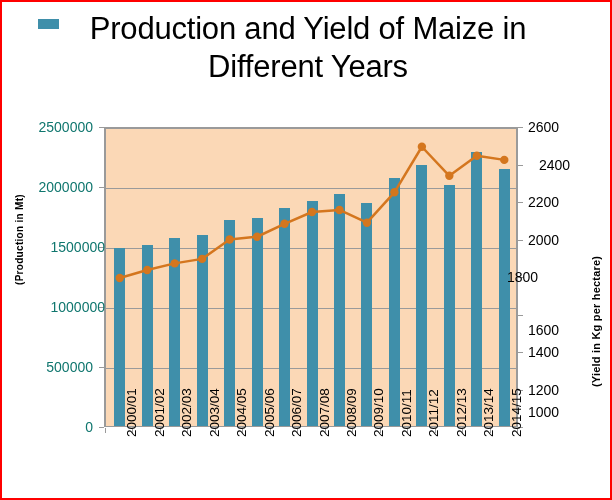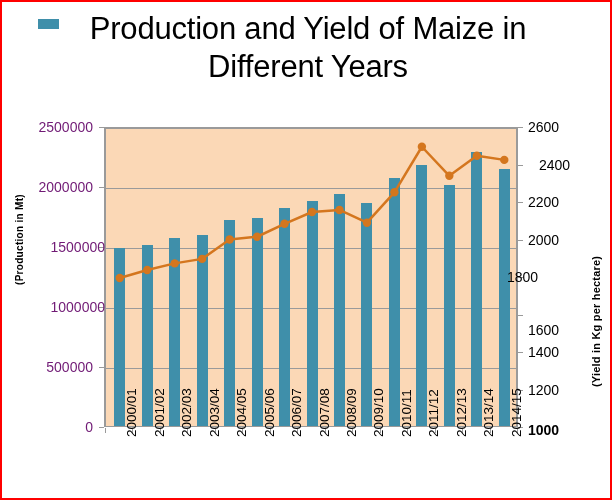--- a/index.html
+++ b/index.html
@@ -82,21 +82,21 @@
     position: absolute;
     width: 1px;
     height: 5px;
     background: #9a9a9a;
   }
   .ytick-label-left {
     position: absolute;
     right: 0;
     text-align: right;
     font-size: 14px;
-    color: #701a75;
+    color: #0f766e;
     white-space: nowrap;
     transform: translateY(-50%);
   }
   .ytick-label-right {
     position: absolute;
     left: 0;
     text-align: left;
     font-size: 14px;
     color: #000000;
     white-space: nowrap;
@@ -251,21 +251,21 @@
       <div class="tick-h" style="left: 97px; top: 245px;"></div>
       <div class="ytick-label-left" style="width: 91px; left: 12px; top: 245px;">1500000</div>
       <div class="tick-h" style="left: 97px; top: 185px;"></div>
       <div class="ytick-label-left" style="width: 91px; left: 0px; top: 185px;">2000000</div>
       <div class="tick-h" style="left: 97px; top: 125px;"></div>
       <div class="ytick-label-left" style="width: 91px; left: 0px; top: 125px;">2500000</div>
     </div>
   <div id="y-axis-right">
       <div class="axis-line-v" style="left: 515px; top: 125px; height: 300px;"></div>
       <div class="tick-h" style="left: 516px; top: 425px;"></div>
-      <div class="ytick-label-right" style="left: 526px; top: 428px; font-weight: bold;">1000</div>
+      <div class="ytick-label-right" style="left: 526px; top: 410px;">1000</div>
       <div class="tick-h" style="left: 516px; top: 387.5px;"></div>
       <div class="ytick-label-right" style="left: 526px; top: 387.5px;">1200</div>
       <div class="tick-h" style="left: 516px; top: 350px;"></div>
       <div class="ytick-label-right" style="left: 526px; top: 350px;">1400</div>
       <div class="tick-h" style="left: 516px; top: 312.5px;"></div>
       <div class="ytick-label-right" style="left: 526px; top: 328px;">1600</div>
       <div class="tick-h" style="left: 516px; top: 275px;"></div>
       <div class="ytick-label-right" style="left: 505px; top: 275px;">1800</div>
       <div class="tick-h" style="left: 516px; top: 237.5px;"></div>
       <div class="ytick-label-right" style="left: 526px; top: 237.5px;">2000</div>

